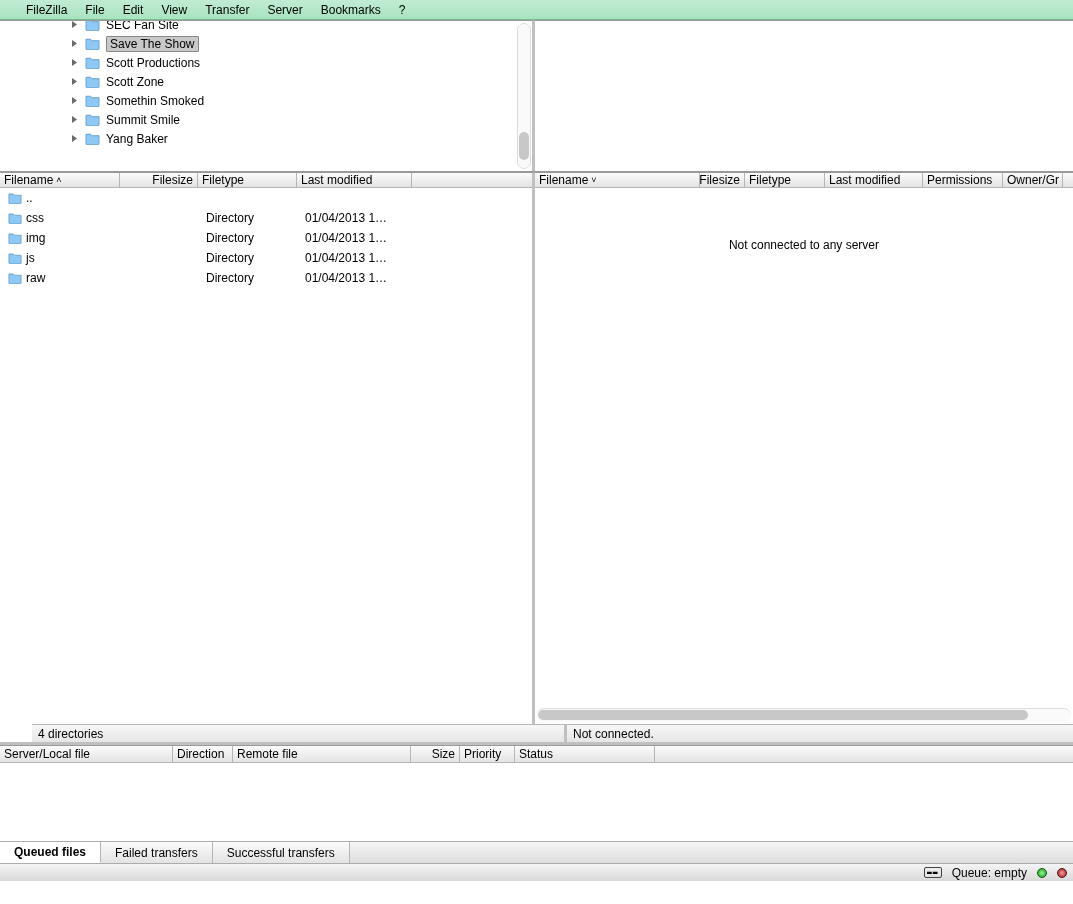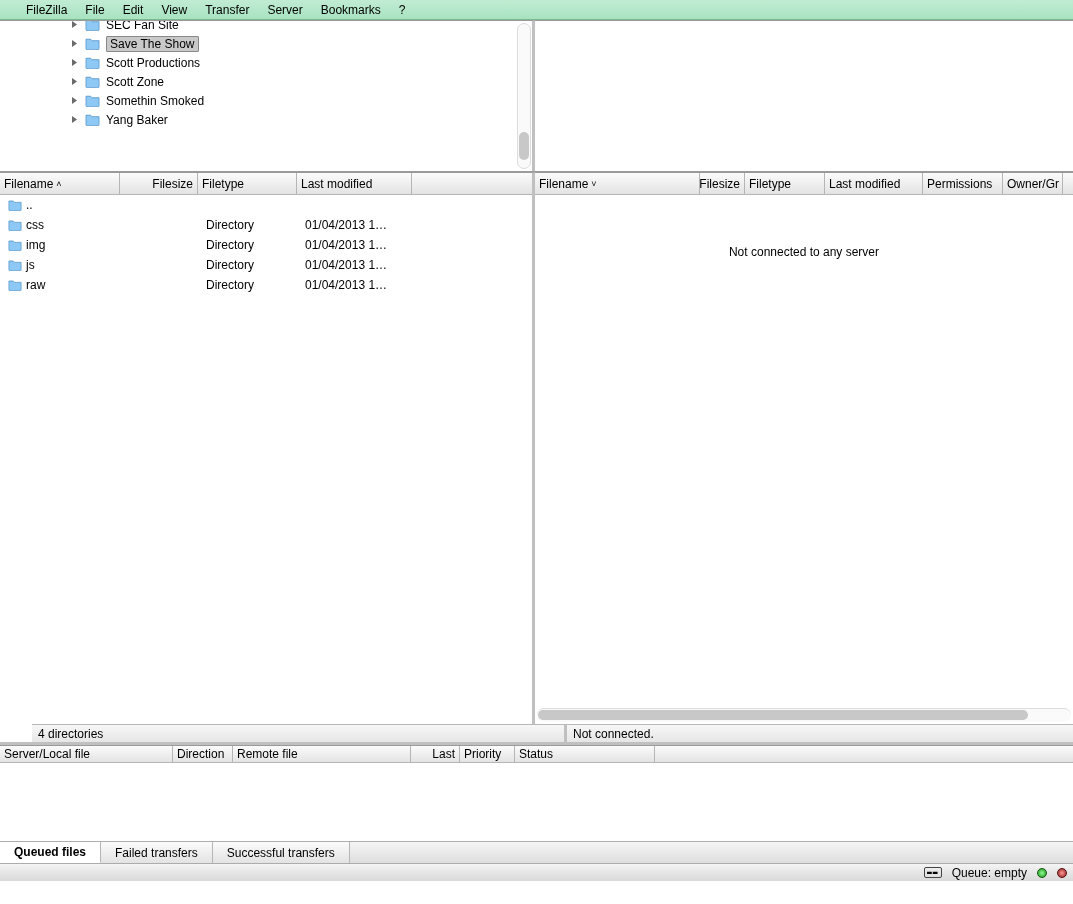--- a/index.html
+++ b/index.html
@@ -24,21 +24,21 @@
 .tree-row .folder-ic { width:15px; height:13px; }
 .tree-row .label { color:#000; }
 .tree-row.selected .label { background:#c9c9c9; border:1px solid #888; border-radius:1px; padding:0 3px;text-align:center; }
 .tree-row.cut { color:#474747; }
 
 
 .list-panes { display:flex; height:552px; }
 .list-pane { display:flex; flex-direction:column; border-right:3px solid #c0c0c0; border-top:1px solid #9a9a9a; }
 .list-pane.left { flex:0 0 535px; }
 .list-pane.right { flex:1; border-right:none; }
-.col-headers { display:flex; height:22px; background:linear-gradient(#fbfbfb,#e3e3e3); border-bottom:1px solid #b5b5b5; }
+.col-headers { display:flex; height:15px; background:linear-gradient(#fbfbfb,#e3e3e3); border-bottom:1px solid #b5b5b5; }
 .col { border-right:1px solid #b5b5b5; padding:1px 4px; display:flex; align-items:center; gap:3px; white-space:nowrap; overflow:hidden; }
 .col .sort { font-size:9px; }
 .list-body { flex:1; background:#fff; overflow:hidden; position:relative; }
 .list-row { display:flex; height:20px; align-items:center; padding-left:4px; }
 .cell { overflow:hidden; white-space:nowrap; padding:0 4px; display:flex; align-items:center; gap:4px; }
 .folder-mini { width:14px; height:12px; flex-shrink:0; }
 .empty-msg { position:absolute; top:50px; left:0; right:0; text-align:center; color:#000; }
 .hscroll { height:14px; background:#fafafa; border-top:1px solid #dcdcdc; margin:0 2px 2px 2px; border-radius:8px; }
 .hscroll .hthumb { height:10px; margin:1px; width:490px; background:#c8c8c8; border-radius:8px; }
 
@@ -157,20 +157,34 @@
             <svg class="arrow" viewBox="0 0 9 9">
               <path d="M2 1 L7 4.5 L2 8 z" fill="#6a6a6a"></path>
             </svg>
           </span>
           <span>
             <svg class="folder-ic" viewBox="0 0 16 13">
               <path d="M1 2h5l1.5 1.5H15v8.5a1 1 0 0 1-1 1H2a1 1 0 0 1-1-1z" fill="#8ec9f5" stroke="#4a8bc2" stroke-width="0.7"></path>
               <path d="M1 2h5l1.5 1.5H15" fill="none" stroke="#6fa9d6" stroke-width="0.5"></path>
             </svg>
           </span>
+          <span class="label">Summit Smile</span>
+        </div>
+        <div class="tree-row">
+          <span>
+            <svg class="arrow" viewBox="0 0 9 9">
+              <path d="M2 1 L7 4.5 L2 8 z" fill="#6a6a6a"></path>
+            </svg>
+          </span>
+          <span>
+            <svg class="folder-ic" viewBox="0 0 16 13">
+              <path d="M1 2h5l1.5 1.5H15v8.5a1 1 0 0 1-1 1H2a1 1 0 0 1-1-1z" fill="#8ec9f5" stroke="#4a8bc2" stroke-width="0.7"></path>
+              <path d="M1 2h5l1.5 1.5H15" fill="none" stroke="#6fa9d6" stroke-width="0.5"></path>
+            </svg>
+          </span>
           <span class="label">Yang Baker</span>
         </div>
       </div>
     <div class="vscroll">
         <div class="thumb"></div>
       </div>
   </div>
   <div class="tree-pane-right"></div>
 </div>
 
@@ -333,21 +347,21 @@
       <div class="col" style="width: 173px;">
         <span>Server/Local file</span>
       </div>
       <div class="col" style="width: 60px;">
         <span>Direction</span>
       </div>
       <div class="col" style="width: 178px;">
         <span>Remote file</span>
       </div>
       <div class="col" style="width: 49px; justify-content: flex-end;">
-        <span>Last</span>
+        <span>Size</span>
       </div>
       <div class="col" style="width: 55px;">
         <span>Priority</span>
       </div>
       <div class="col" style="width: 140px;">
         <span>Status</span>
       </div>
       <div class="col" style="flex: 1 1 0%; border-right: none;"></div>
     </div>
   <div class="queue-body"></div>

